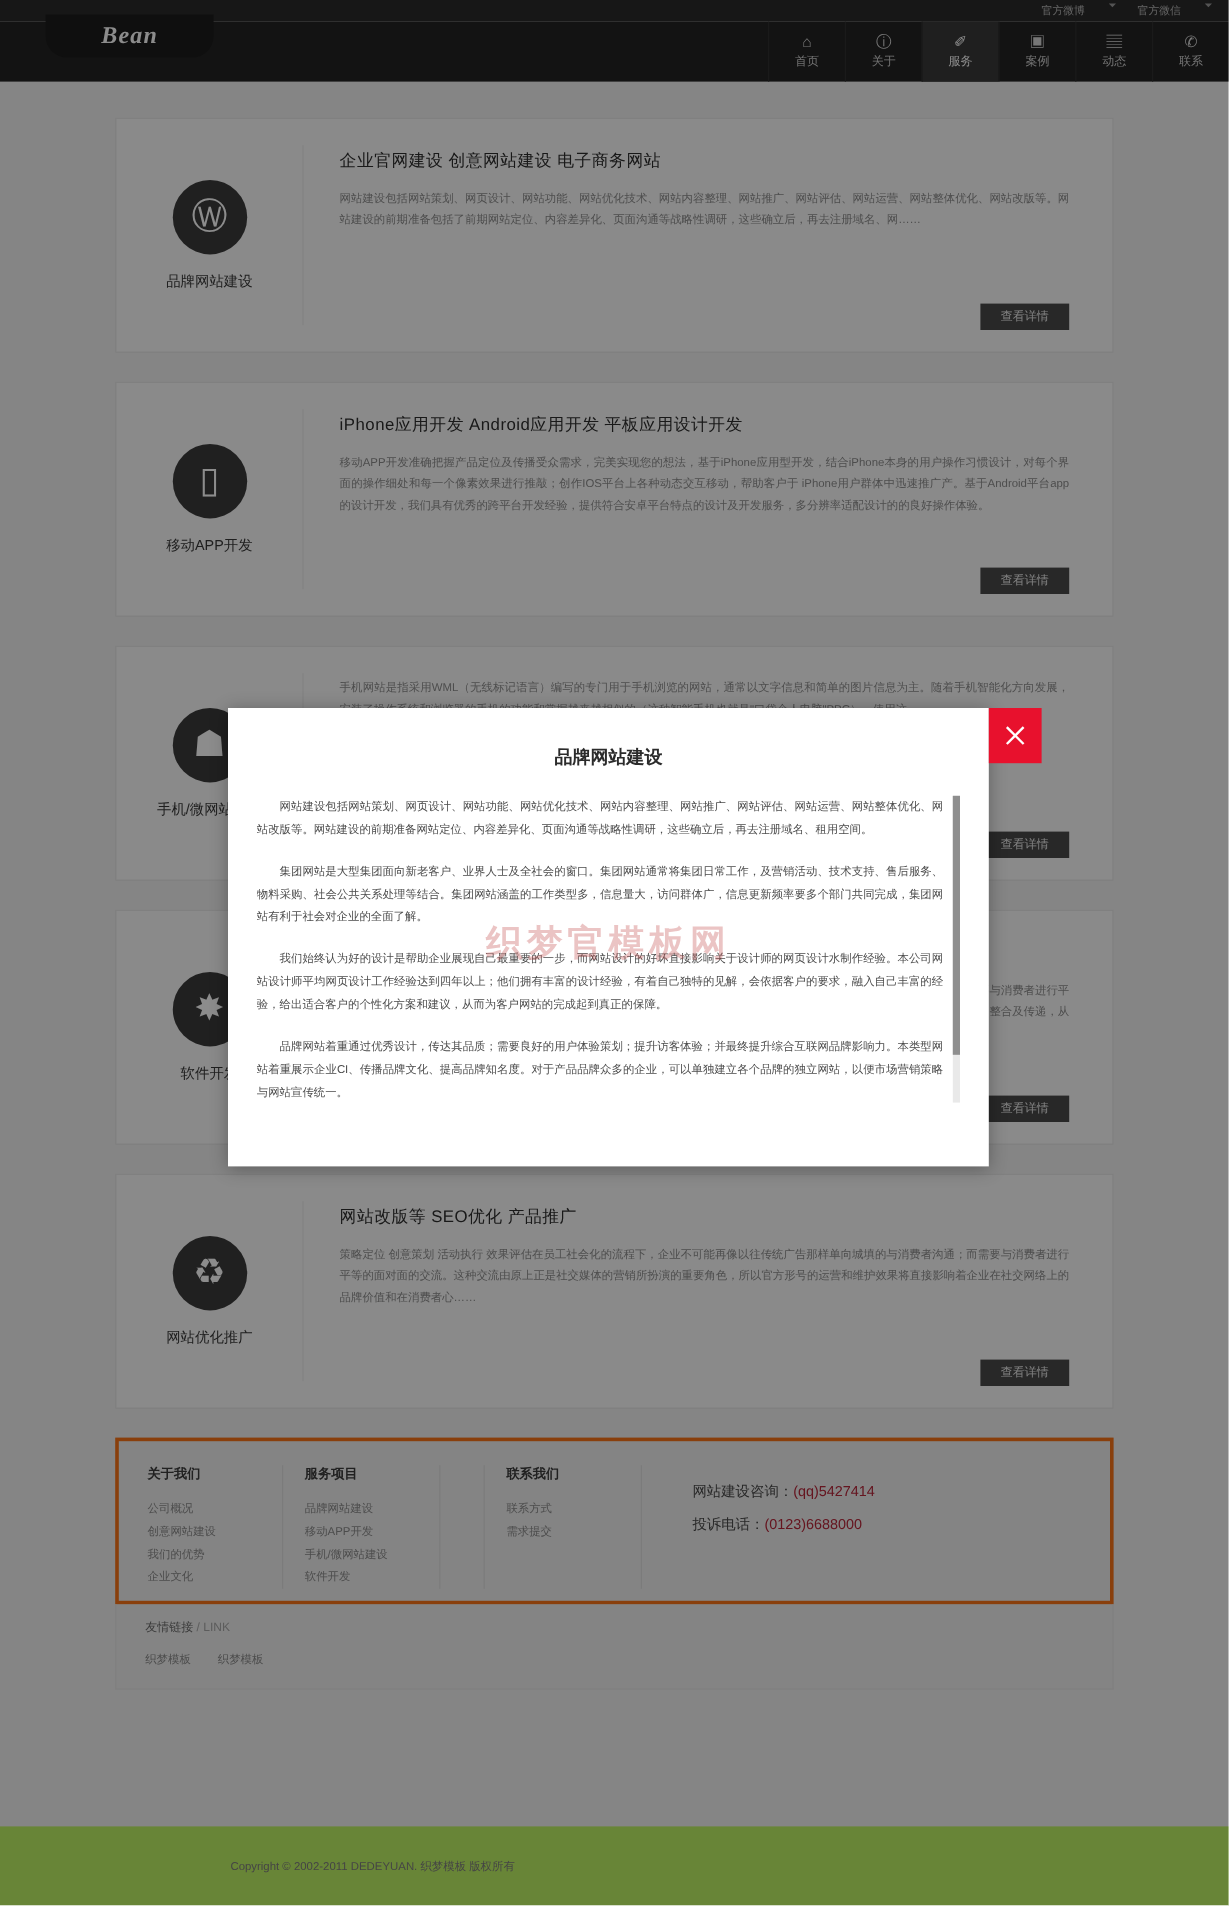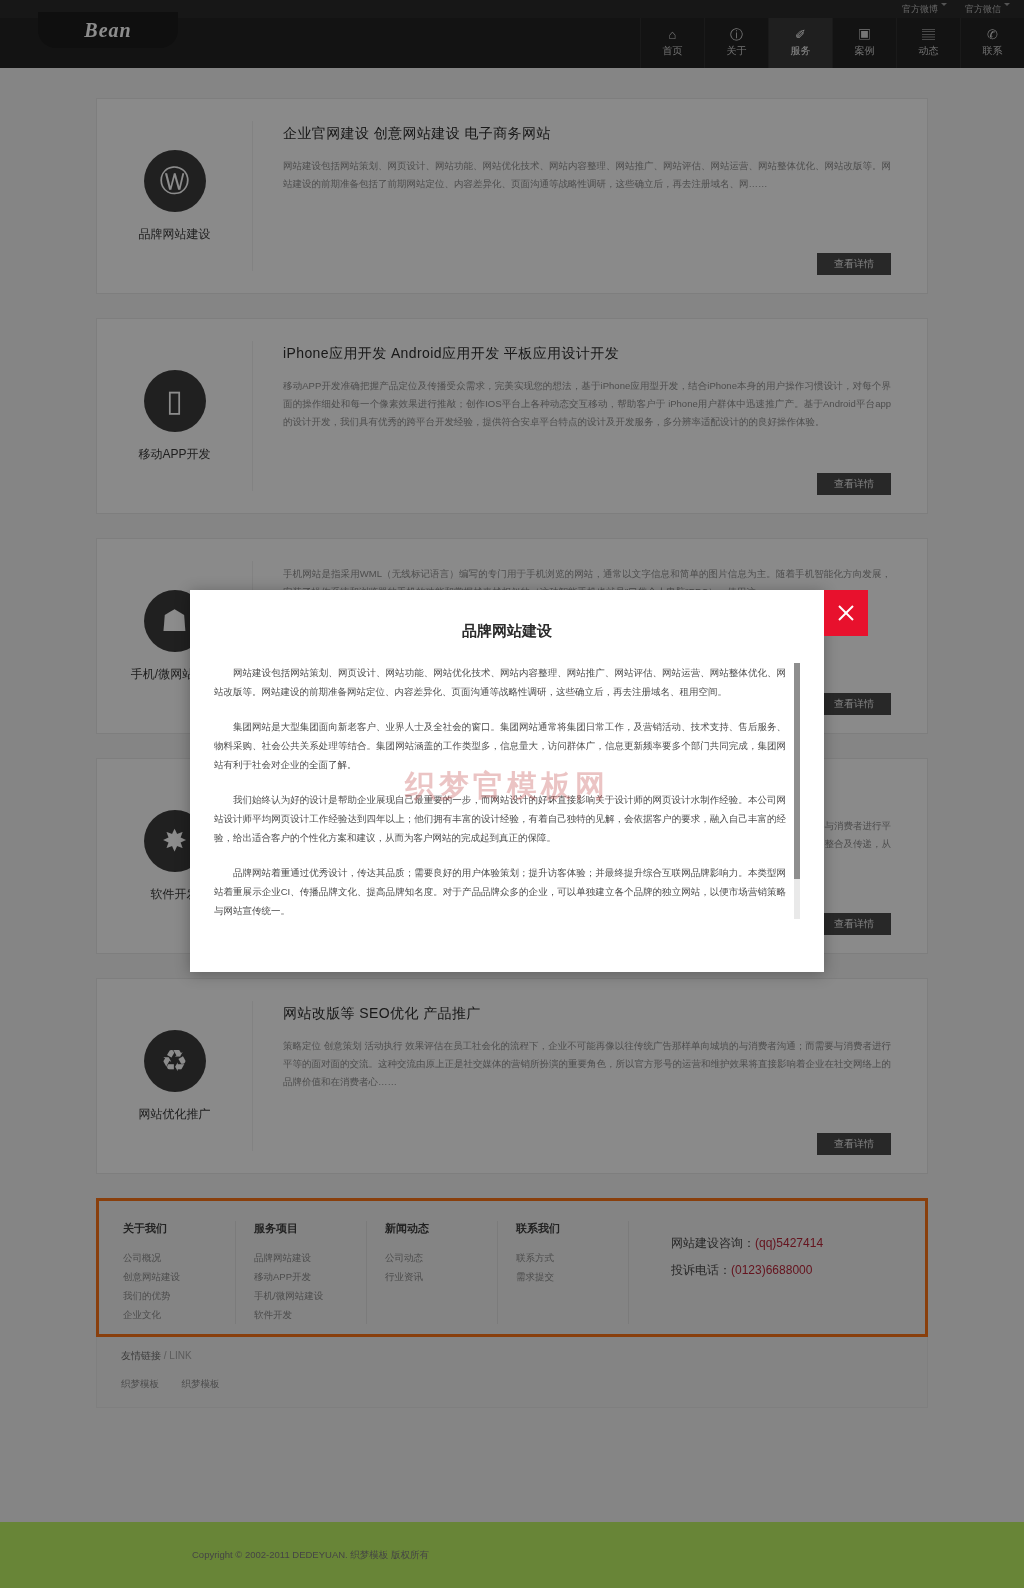--- a/index.html
+++ b/index.html
@@ -20,21 +20,21 @@
 
   
   .topbar {
     position: absolute; top: 0; left: 0; width: 1024px; height: 18px;
     background: #2b2b2b;
     display: flex; align-items: center; justify-content: flex-end;
     padding-right: 14px;
     font-size: 9px; color: #b8b8b8;
   }
   .topbar .tlink {
-    display: flex; gap: 3px;
+    display: flex; gap: 20px;
     margin-left: 18px; cursor: pointer;
   }
   .topbar .caret {
     width: 0; height: 0;
     border-left: 3px solid transparent; border-right: 3px solid transparent;
     border-top: 3px solid #9a9a9a;
   }
 
   
   .header {
@@ -306,25 +306,20 @@
       </div>
       <div class="fsep"></div>
       <div class="fcol">
         <h4>服务项目</h4>
         <a>品牌网站建设</a>
         <a>移动APP开发</a>
         <a>手机/微网站建设</a>
         <a>软件开发</a>
       </div>
       <div class="fsep"></div>
-      <div class="fcol">
-        <h4>新闻动态</h4>
-        <a>公司动态</a>
-        <a>行业资讯</a>
-      </div>
       <div class="fsep"></div>
       <div class="fcol">
         <h4>联系我们</h4>
         <a>联系方式</a>
         <a>需求提交</a>
       </div>
       <div class="fsep"></div>
       <div class="fcontact">
         <div class="line">
           <span>网站建设咨询：</span><span class="num">(qq)5427414</span>

